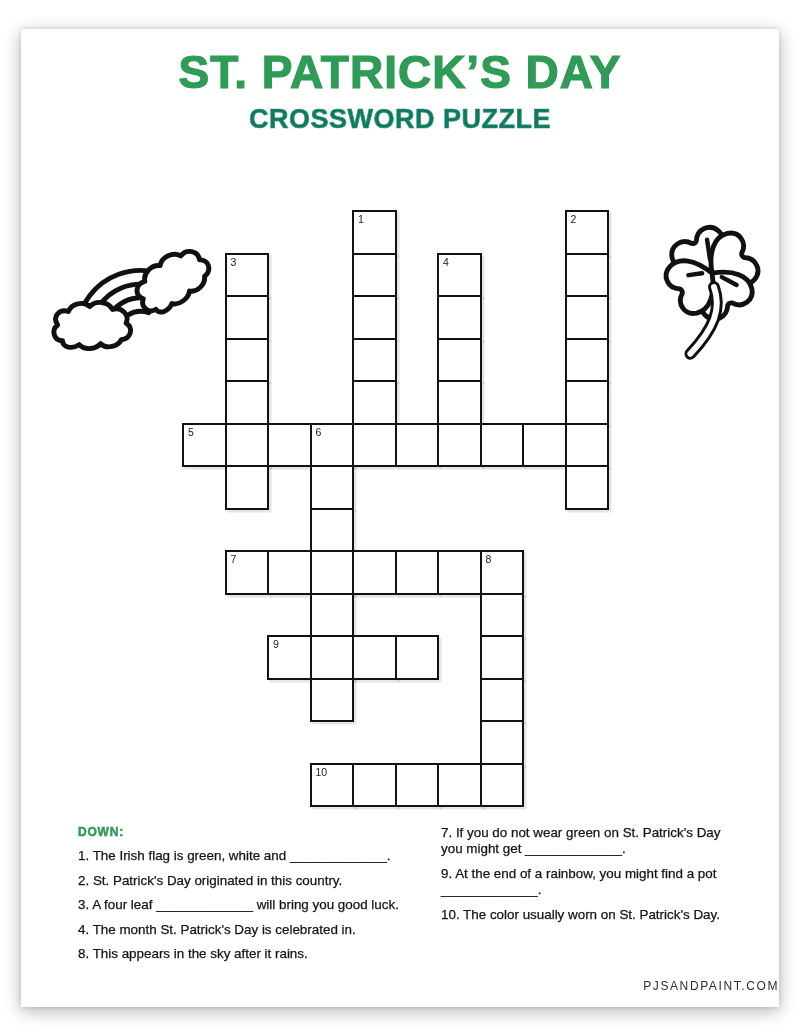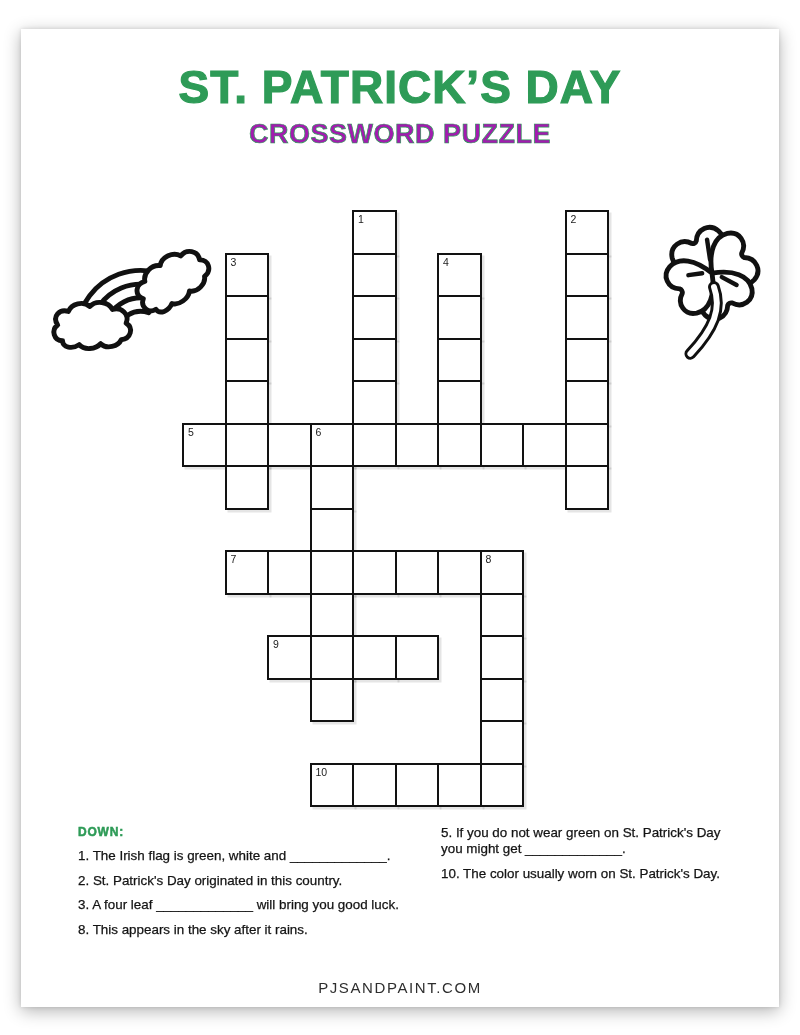--- a/index.html
+++ b/index.html
@@ -8,21 +8,21 @@
     background:#ffffff;
     font-family:"Liberation Sans", sans-serif;
     overflow:hidden;
   }
   .page {
     position:absolute; left:21px; top:29px; width:758px; height:978px;
     background:#ffffff;
     box-shadow:0 4px 16px rgba(0,0,0,0.30), 0 0 4px rgba(0,0,0,0.12);
   }
   .title {
-    margin:31px 0 0; text-align:center;
+    margin:16px 0 0; text-align:center;
     font-size:46px; font-weight:bold; letter-spacing:1px;
     color:#2E9B57; -webkit-text-stroke:1.2px #2E9B57;
   }
   .subtitle {
     margin:5px 0 0; text-align:center;
     font-size:27px; font-weight:bold; letter-spacing:0.5px;
     color:#2E9B57; -webkit-text-stroke:0.7px #2E9B57;
   }
   .instruction {
     margin:21px 0 0; text-align:center;
@@ -51,31 +51,31 @@
     margin:0 0 9px 0;
     font-size:12px; font-weight:bold; letter-spacing:0.8px;
     color:#2E9B57; -webkit-text-stroke:0.5px #2E9B57;
   }
   ul.clues { list-style:none; margin:0; padding:0; }
   ul.clues li {
     font-size:13.4px; line-height:1.22; margin-bottom:8.2px;
     color:#141414; -webkit-text-stroke:0.25px #141414;
   }
   .footer {
-    position:absolute; left:0; right:0; top:950px; text-align:center;
-    font-size:15px; letter-spacing:1.6px; color:#2e2e2e;
+    position:absolute; left:0; right:0; top:950px; text-align:right;
+    font-size:12px; letter-spacing:1.6px; color:#2e2e2e;
   }
 </style>
 </head>
 <body>
 
 <div class="page">
 
   <h1 class="title accent" style="color: rgb(46, 155, 87);">ST. PATRICK’S DAY</h1>
-  <h2 class="subtitle accent" style="color: #a21caf;">CROSSWORD PUZZLE</h2>
+  <h2 class="subtitle accent" style="color: #0f766e;">CROSSWORD PUZZLE</h2>
 
   <svg id="rainbow" class="illus" width="168" height="136" viewBox="0 0 172 138" aria-hidden="true">
     <g stroke="#111111" stroke-width="5" fill="none" stroke-linecap="round">
       <path d="M 32.3 112.3 A 66 66 0 0 1 144.7 71.3"></path>
       <path d="M 46.2 113.5 A 52 52 0 0 1 131.4 78.2"></path>
       <path d="M 60.2 114.7 A 38 38 0 0 1 118.1 85.8"></path>
       <path d="M 74.1 115.9 A 24 24 0 0 1 106.2 95.4"></path>
     </g>
     <defs>
       <path id="cloud" d="M 10 40 C 1 40 -2 29 5 24 C -1 15 7 7 16 10 C 19 2 31 -1 38 5 C 44 -2 57 0 61 8 C 70 5 79 13 75 22 C 83 27 80 38 70 39 C 67 46 55 49 49 43 C 44 49 32 50 27 44 C 20 49 10 47 10 40 Z"></path>
@@ -176,25 +176,27 @@
       <div class="cell" style="left: 255px; top: 552.5px;"></div>
       <div class="cell" style="left: 297.5px; top: 552.5px;"></div>
     </div>
 
   <div class="clues-col" id="down-col">
     <h3 class="clue-heading accent" style="color: rgb(46, 155, 87);">DOWN:</h3>
     <ul class="clues">
         <li>1. The Irish flag is green, white and _____________.</li>
         <li>2. St. Patrick's Day originated in this country.</li>
         <li>3. A four leaf _____________ will bring you good luck.</li>
+        <li>4. The month St. Patrick's Day is celebrated in.</li>
         <li>8. This appears in the sky after it rains.</li>
       </ul>
   </div>
 
   <div class="clues-col" id="across-col">
     <ul class="clues">
-        <li>5. If you do not wear green on St. Patrick's Day you might get _____________.</li>
+        <li>7. If you do not wear green on St. Patrick's Day you might get _____________.</li>
+        <li>9. At the end of a rainbow, you might find a pot _____________.</li>
         <li>10. The color usually worn on St. Patrick's Day.</li>
       </ul>
   </div>
 
   <div class="footer">PJSANDPAINT.COM</div>
 </div>
 
 </body></html>

